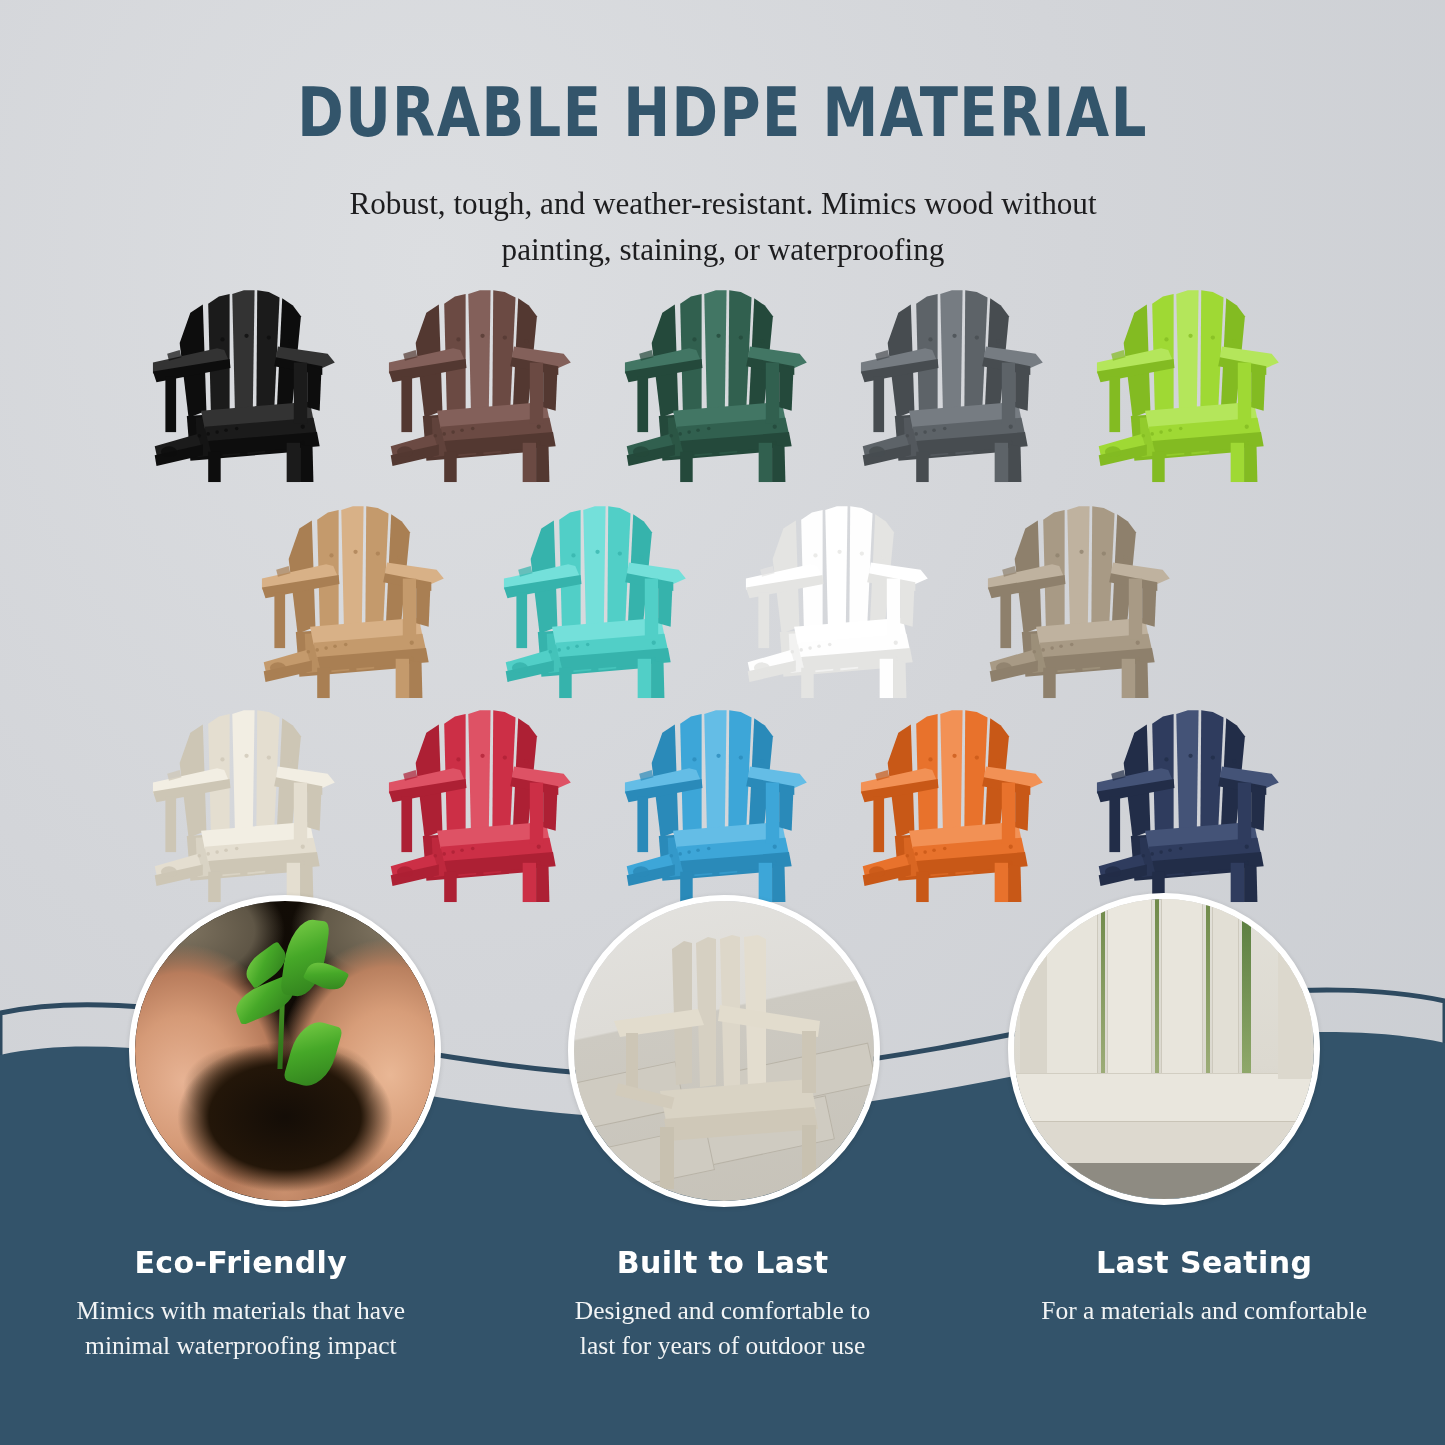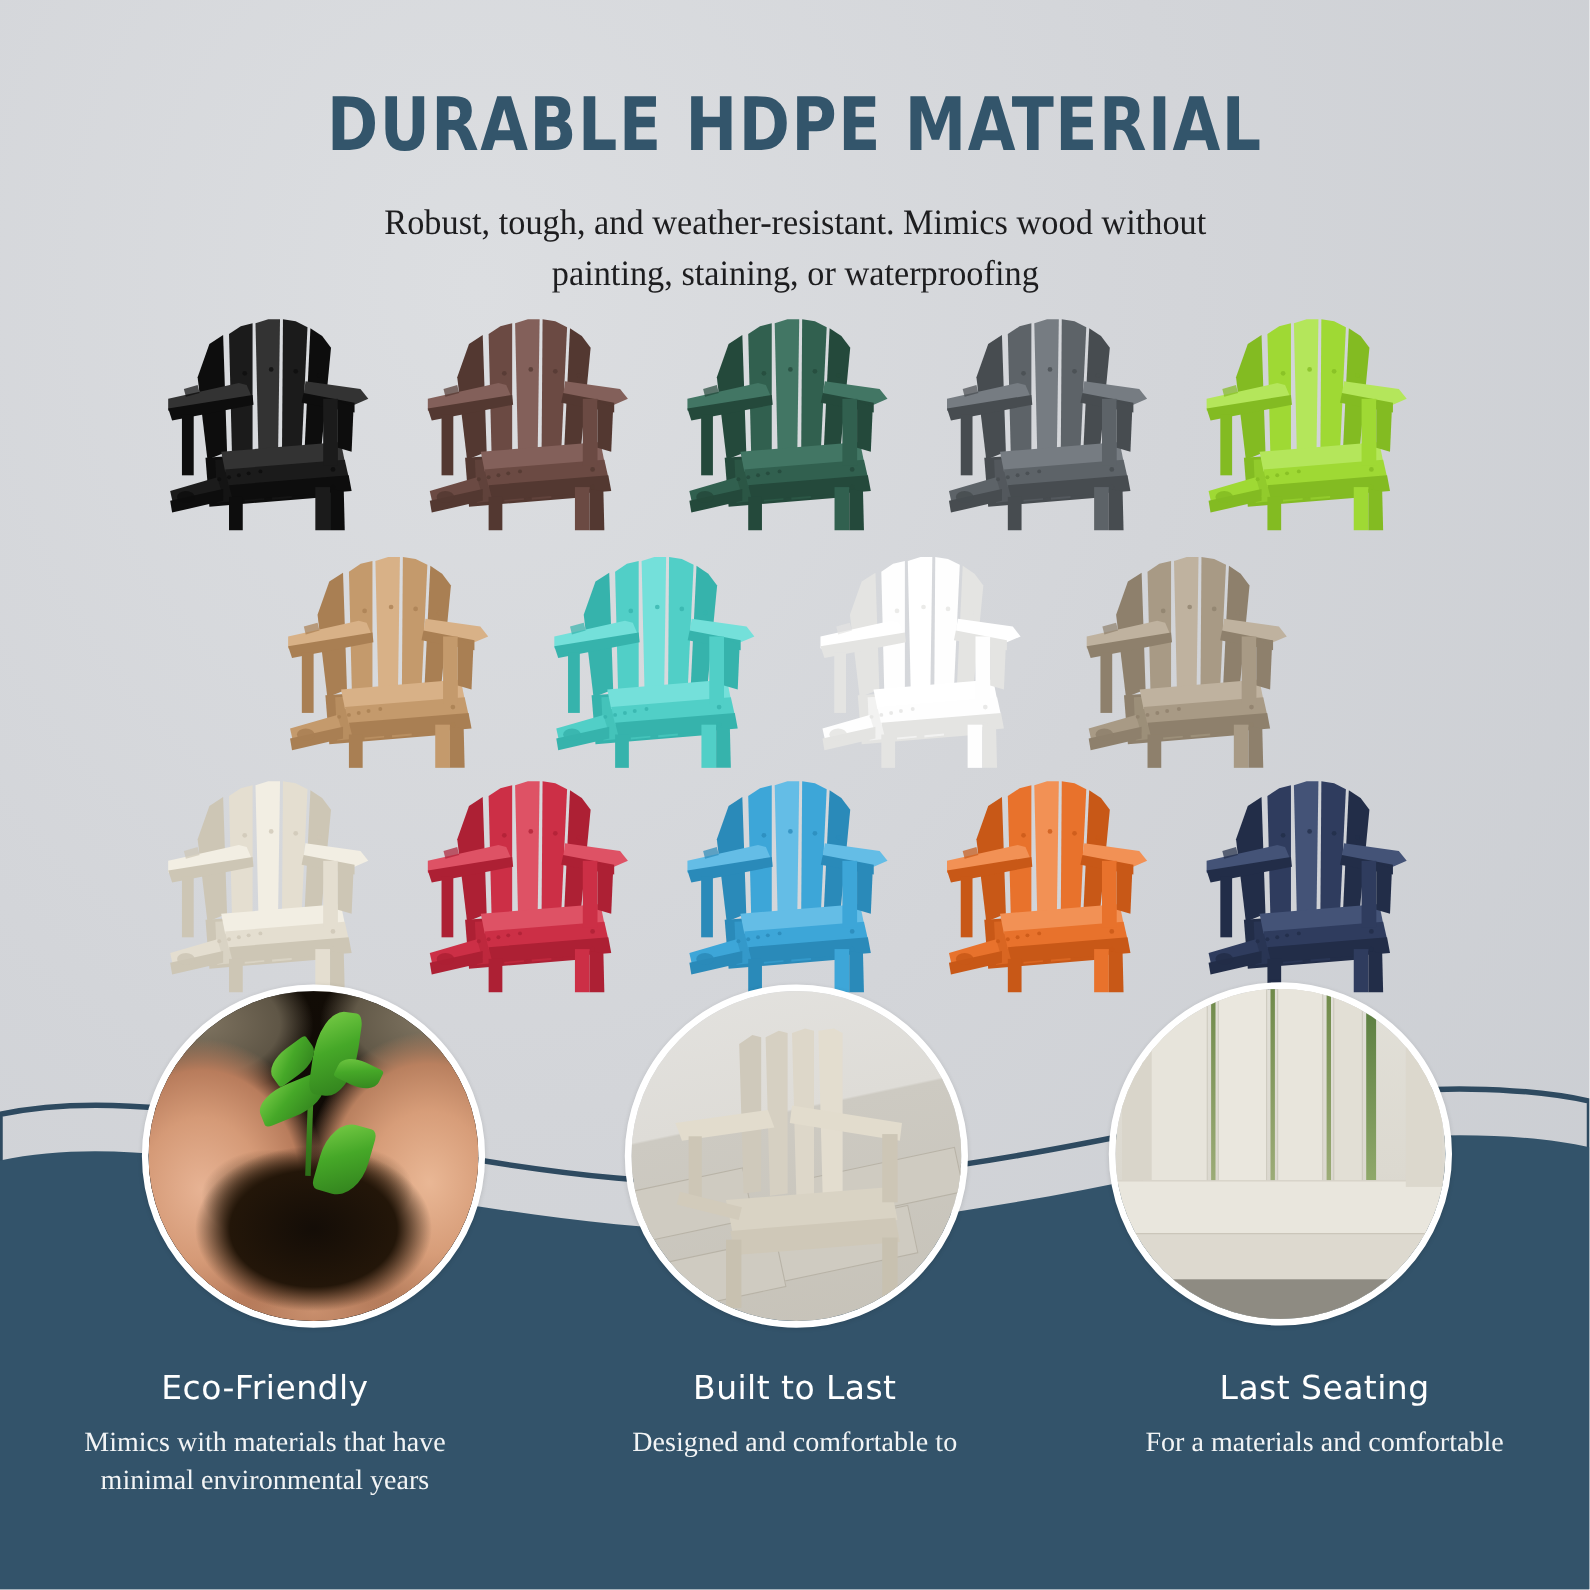--- a/index.html
+++ b/index.html
@@ -86,21 +86,21 @@
   .s-gap { position:absolute; background:linear-gradient(#6f8a4a,#9fae7a); }
 
   
   .features {
     position:absolute; bottom:0; left:0; width:1445px; height:200px;
     display:flex;
   }
   .feat { flex:1; text-align:center; padding:0 18px; }
   .feat-title {
     font-family:"DejaVu Sans","Liberation Sans", sans-serif;
-    font-weight:normal; font-size:30px; color:#ffffff;
+    font-weight:bold; font-size:30px; color:#ffffff;
     letter-spacing:0.4px; margin-bottom:13px;
   }
   .feat-desc {
     font-family:"Liberation Serif","DejaVu Serif", serif;
     font-size:25.5px; color:#f2f4f5; line-height:1.38;
   }
 </style>
 </head>
 <body style="background: radial-gradient(at 30% 18%, rgb(220, 222, 225) 0%, rgb(211, 213, 217) 45%, rgb(201, 204, 209) 100%);">
 
@@ -934,27 +934,28 @@
       <div style="position:absolute; left:88%; top:4%; width:11%; height:56%; background:#dcd8cd;"></div>
     </div>
   </div>
 </div>
 
 <div class="features">
   <div class="feat">
     <div class="feat-title">Eco-Friendly</div>
     <div class="feat-desc">
       <div>Mimics with materials that have</div>
-      <div>minimal environmental years</div>
+      <div>minimal waterproofing impact</div>
     </div>
   </div>
   <div class="feat">
     <div class="feat-title">Built to Last</div>
     <div class="feat-desc">
       <div>Designed and comfortable to</div>
+      <div>last for years of outdoor use</div>
     </div>
   </div>
   <div class="feat">
     <div class="feat-title">Last Seating</div>
     <div class="feat-desc">
       <div>For a materials and comfortable</div>
     </div>
   </div>
 </div>
 

